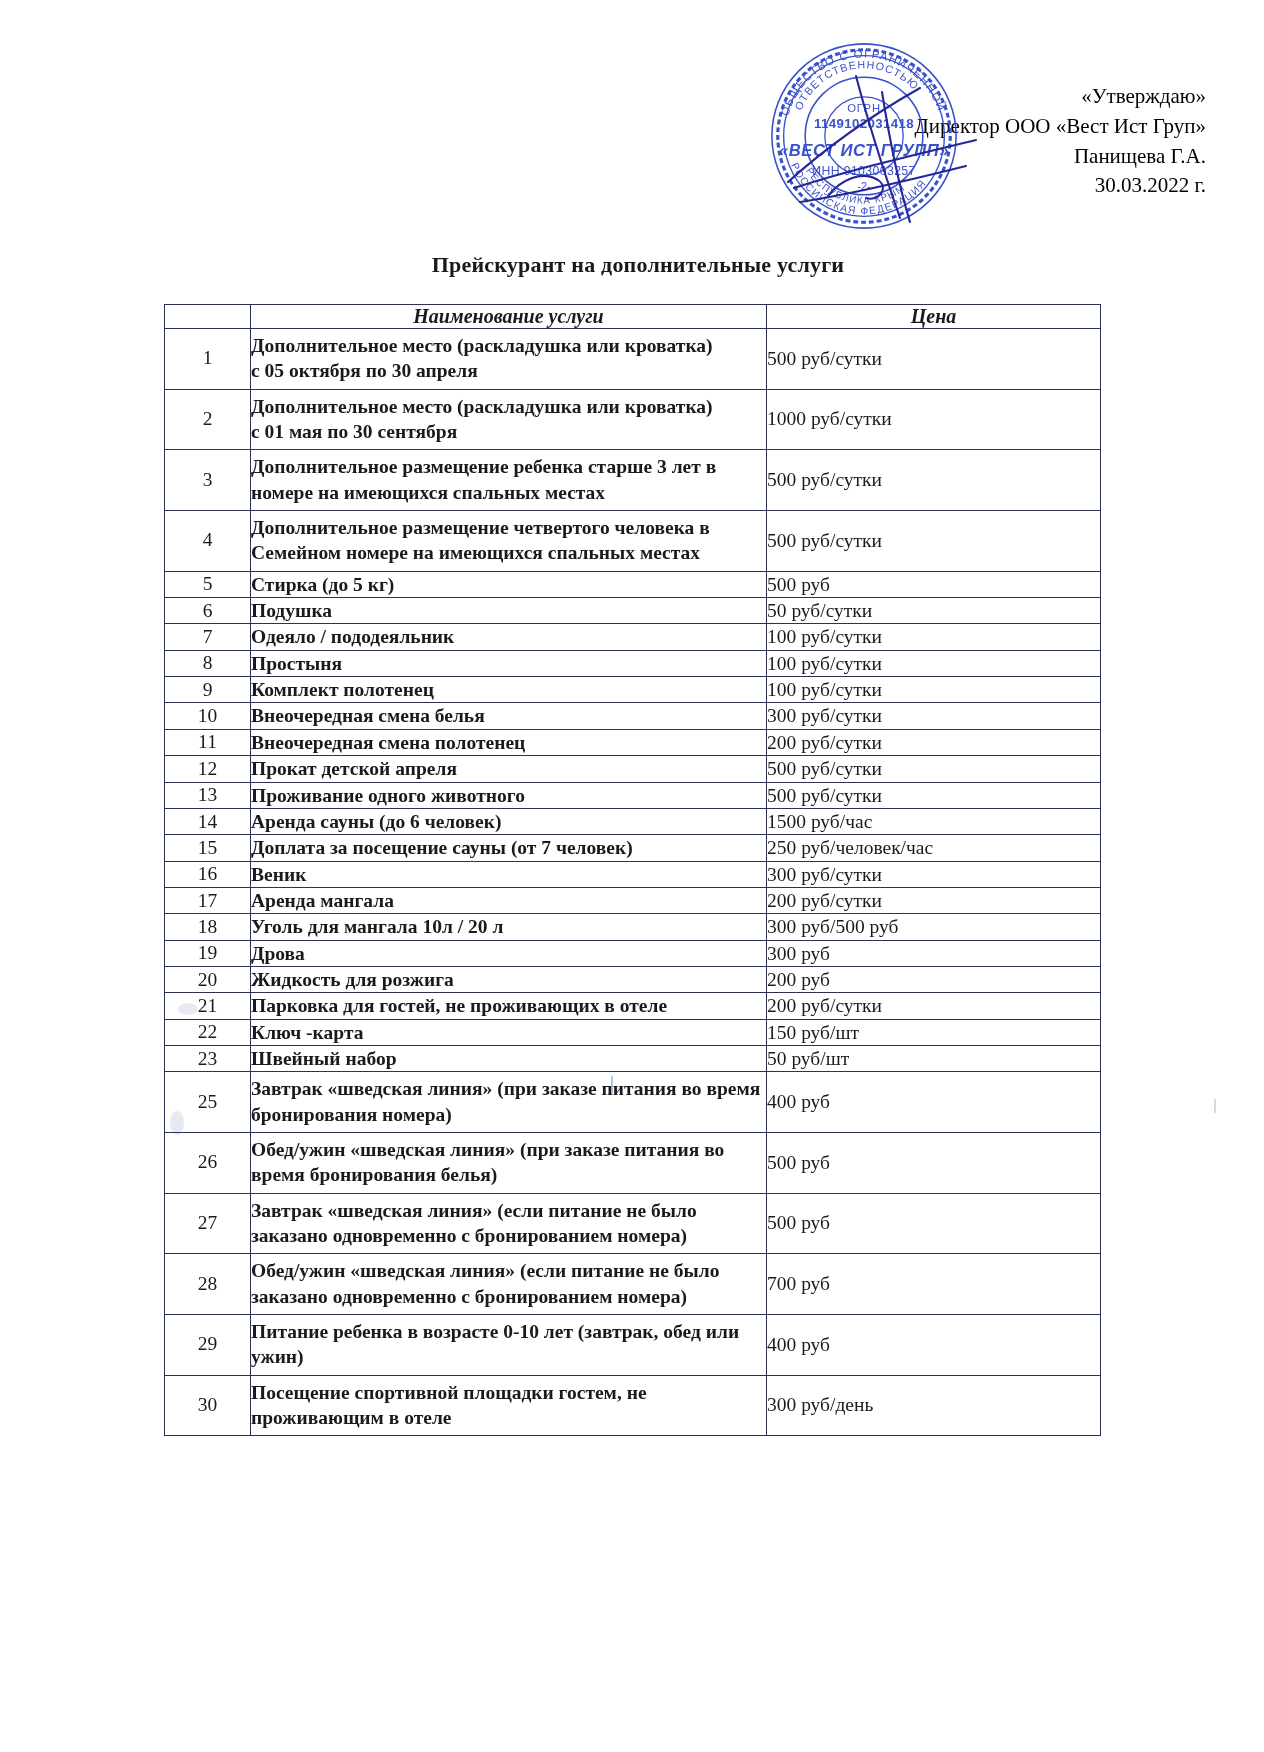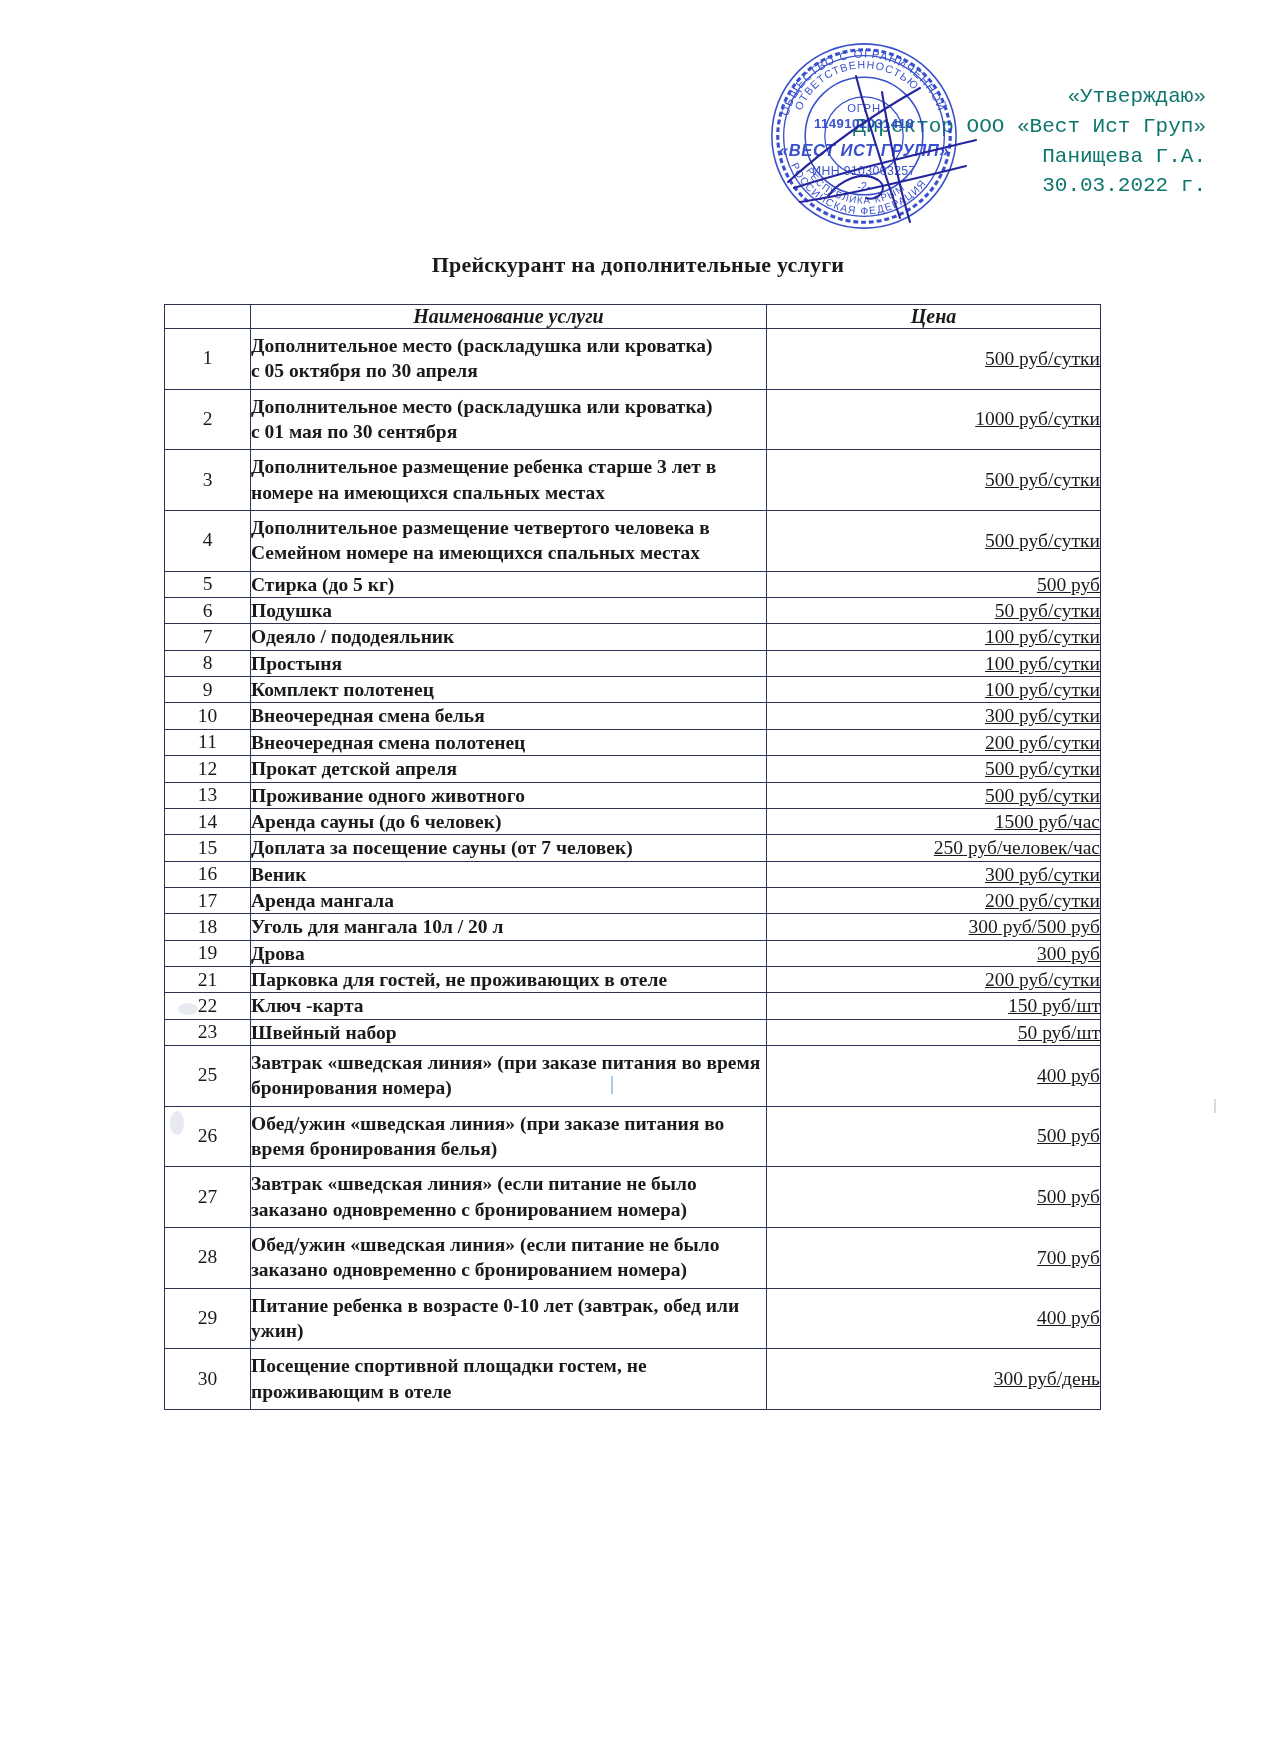--- a/index.html
+++ b/index.html
@@ -30,22 +30,21 @@
     top: 82px;
     right: 58px;
     text-align: right;
     font-size: 21px;
     line-height: 1.42;
     white-space: nowrap;
     z-index: 3;
   }
   .approval-line {
     display: block;
-    color: #0f766e;
-    font-family: Liberation Mono, monospace;
+    color: #000000;
   }
 
   
   .stamp {
     position: absolute;
     left: 766px;
     top: 38px;
     width: 196px;
     height: 196px;
     z-index: 4;
@@ -113,24 +112,23 @@
     text-align: center;
     font-size: 19.5px;
     padding: 2px 2px;
   }
   td.name {
     text-align: left;
     padding: 2px 6px 3px 9px;
     line-height: 1.30;
   }
   td.price {
-    text-align: right;
+    text-align: left;
     padding: 2px 6px 3px;
     line-height: 1.30;
-    text-decoration: underline;
   }
   tr.tall td.name,
   tr.tall td.price,
   tr.tall td.num { padding-top: 4px; padding-bottom: 5px; }
 
   .nowrap-line { display: block; font-weight: bold; }
 
   
   .scan-mark {
     position: absolute;
@@ -359,20 +357,27 @@
             <td class="price">300 руб/500  руб</td>
           </tr>
           <tr>
             <td class="num">19</td>
             <td class="name">
               <span class="nowrap-line">Дрова</span>
             </td>
             <td class="price">300 руб</td>
           </tr>
           <tr>
+            <td class="num">20</td>
+            <td class="name">
+              <span class="nowrap-line">Жидкость для розжига</span>
+            </td>
+            <td class="price">200 руб</td>
+          </tr>
+          <tr>
             <td class="num">21</td>
             <td class="name">
               <span class="nowrap-line">Парковка для гостей, не проживающих в отеле</span>
             </td>
             <td class="price">200 руб/сутки</td>
           </tr>
           <tr>
             <td class="num">22</td>
             <td class="name">
               <span class="nowrap-line">Ключ -карта</span>

